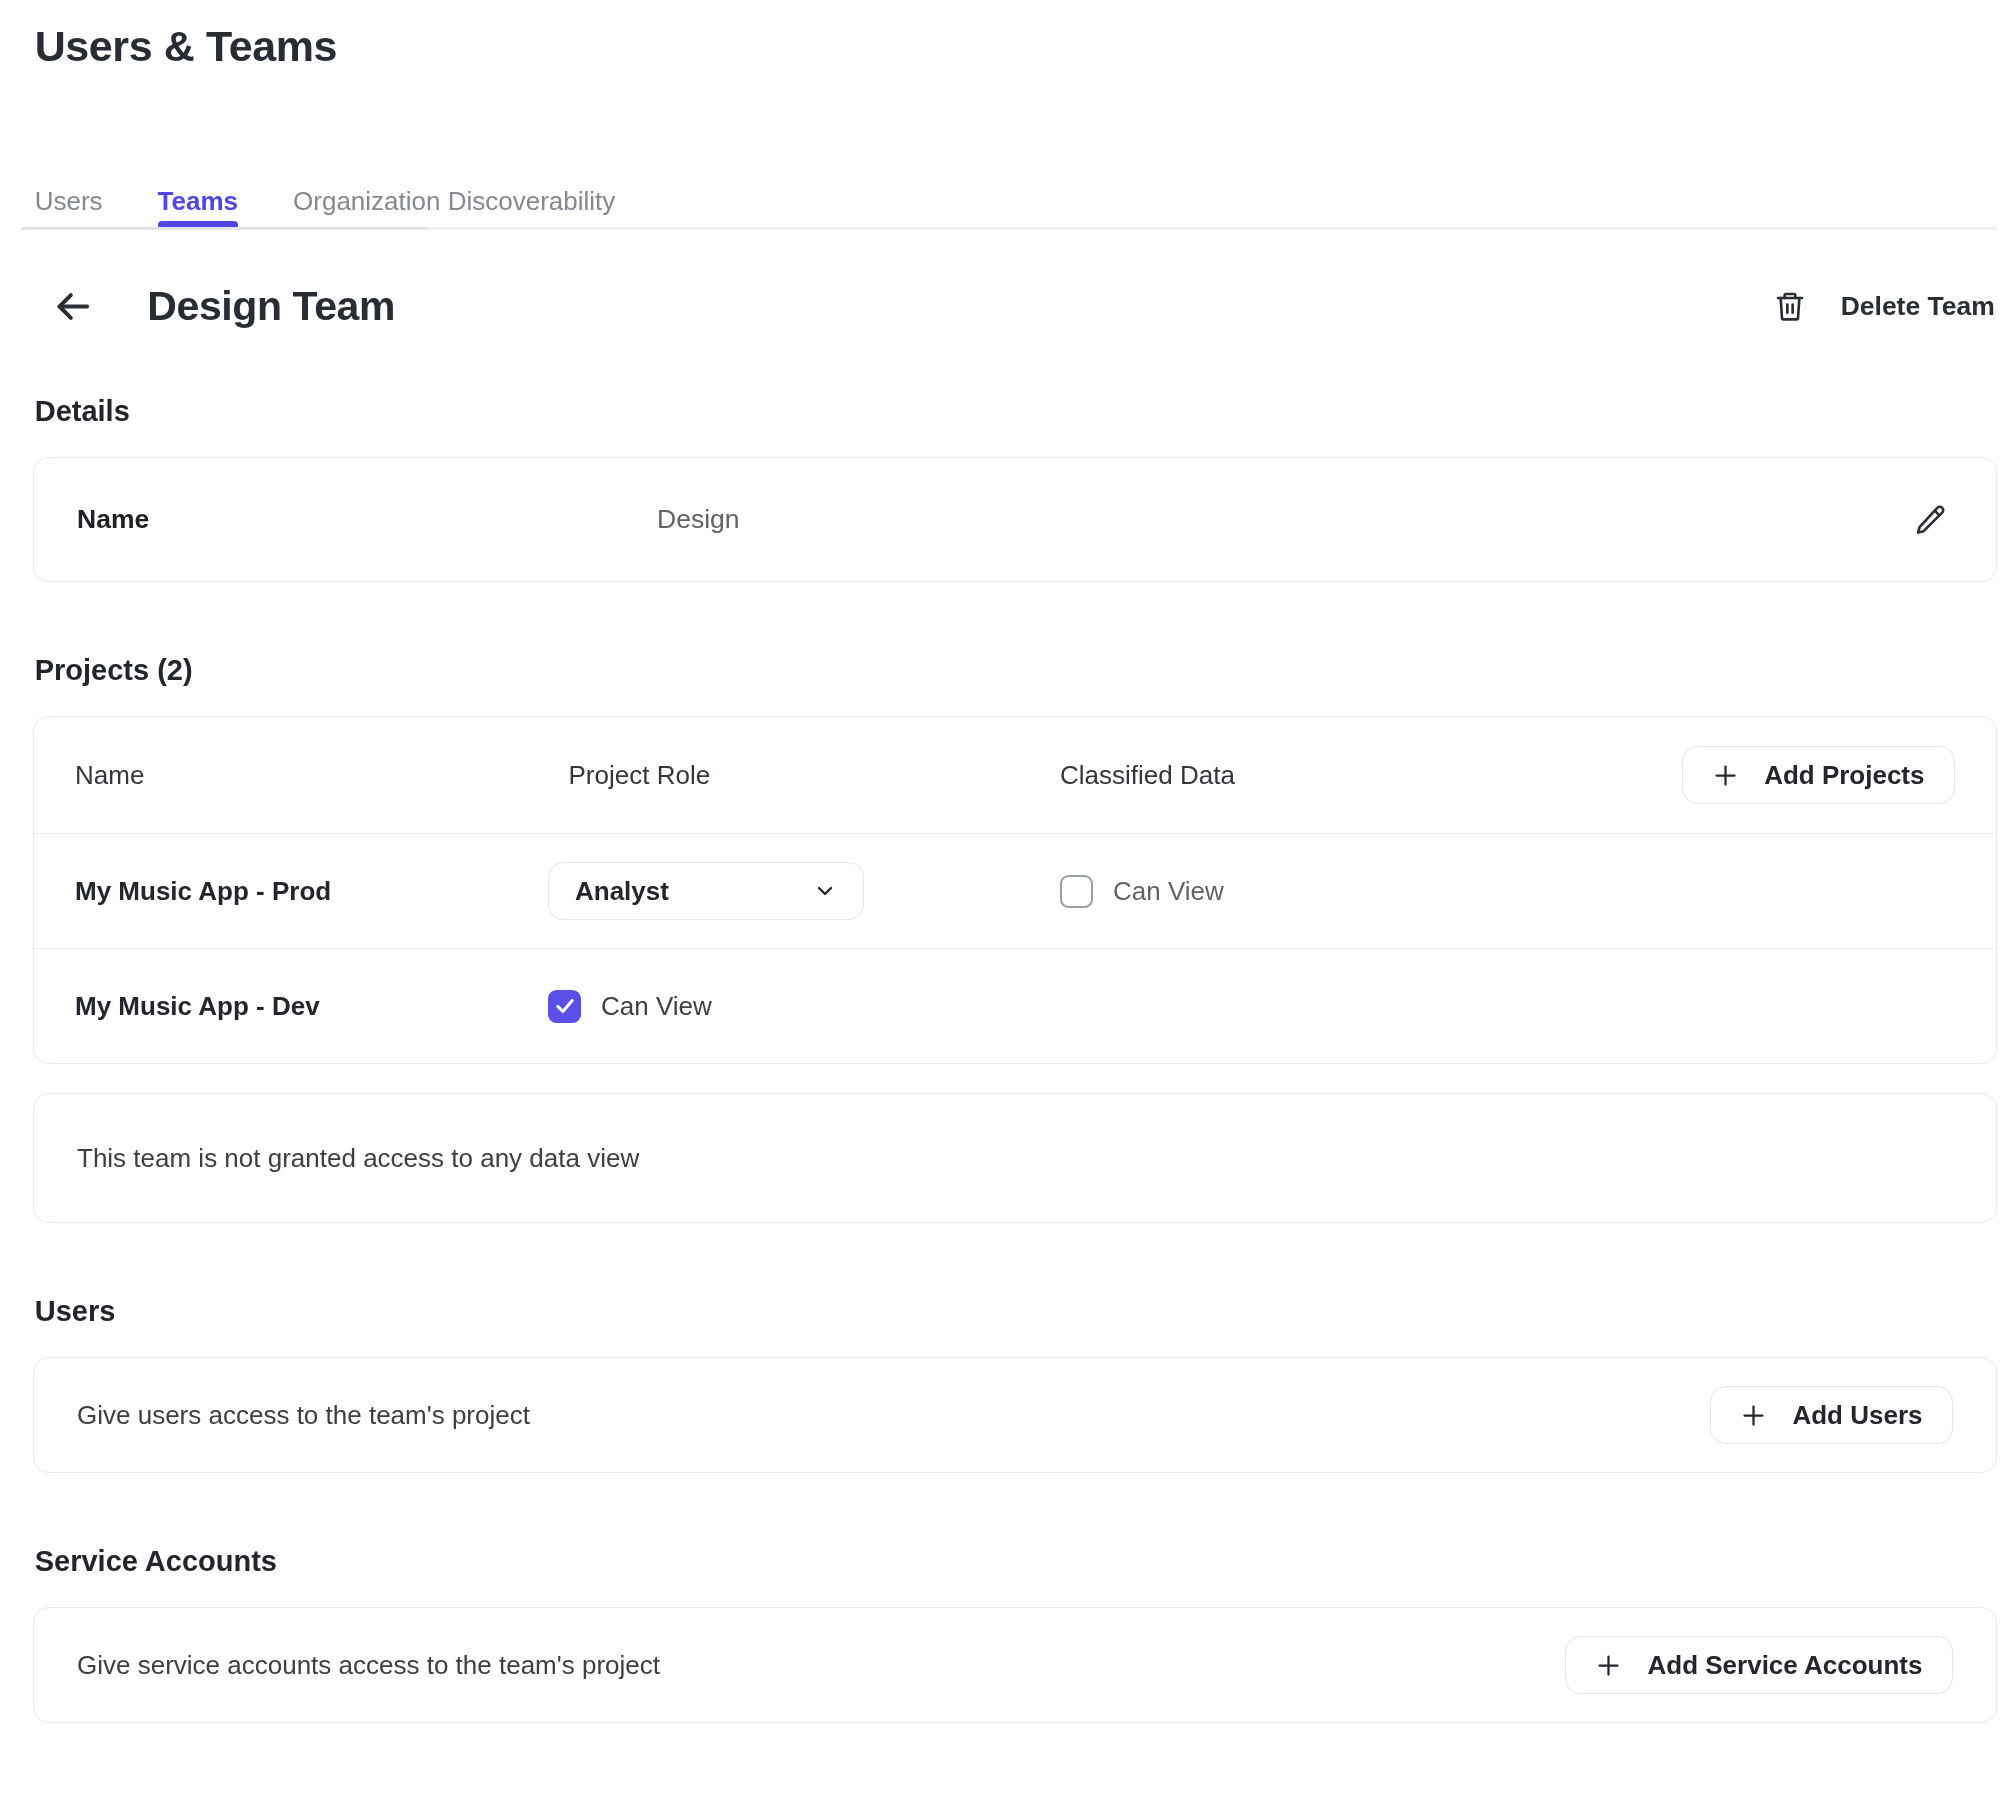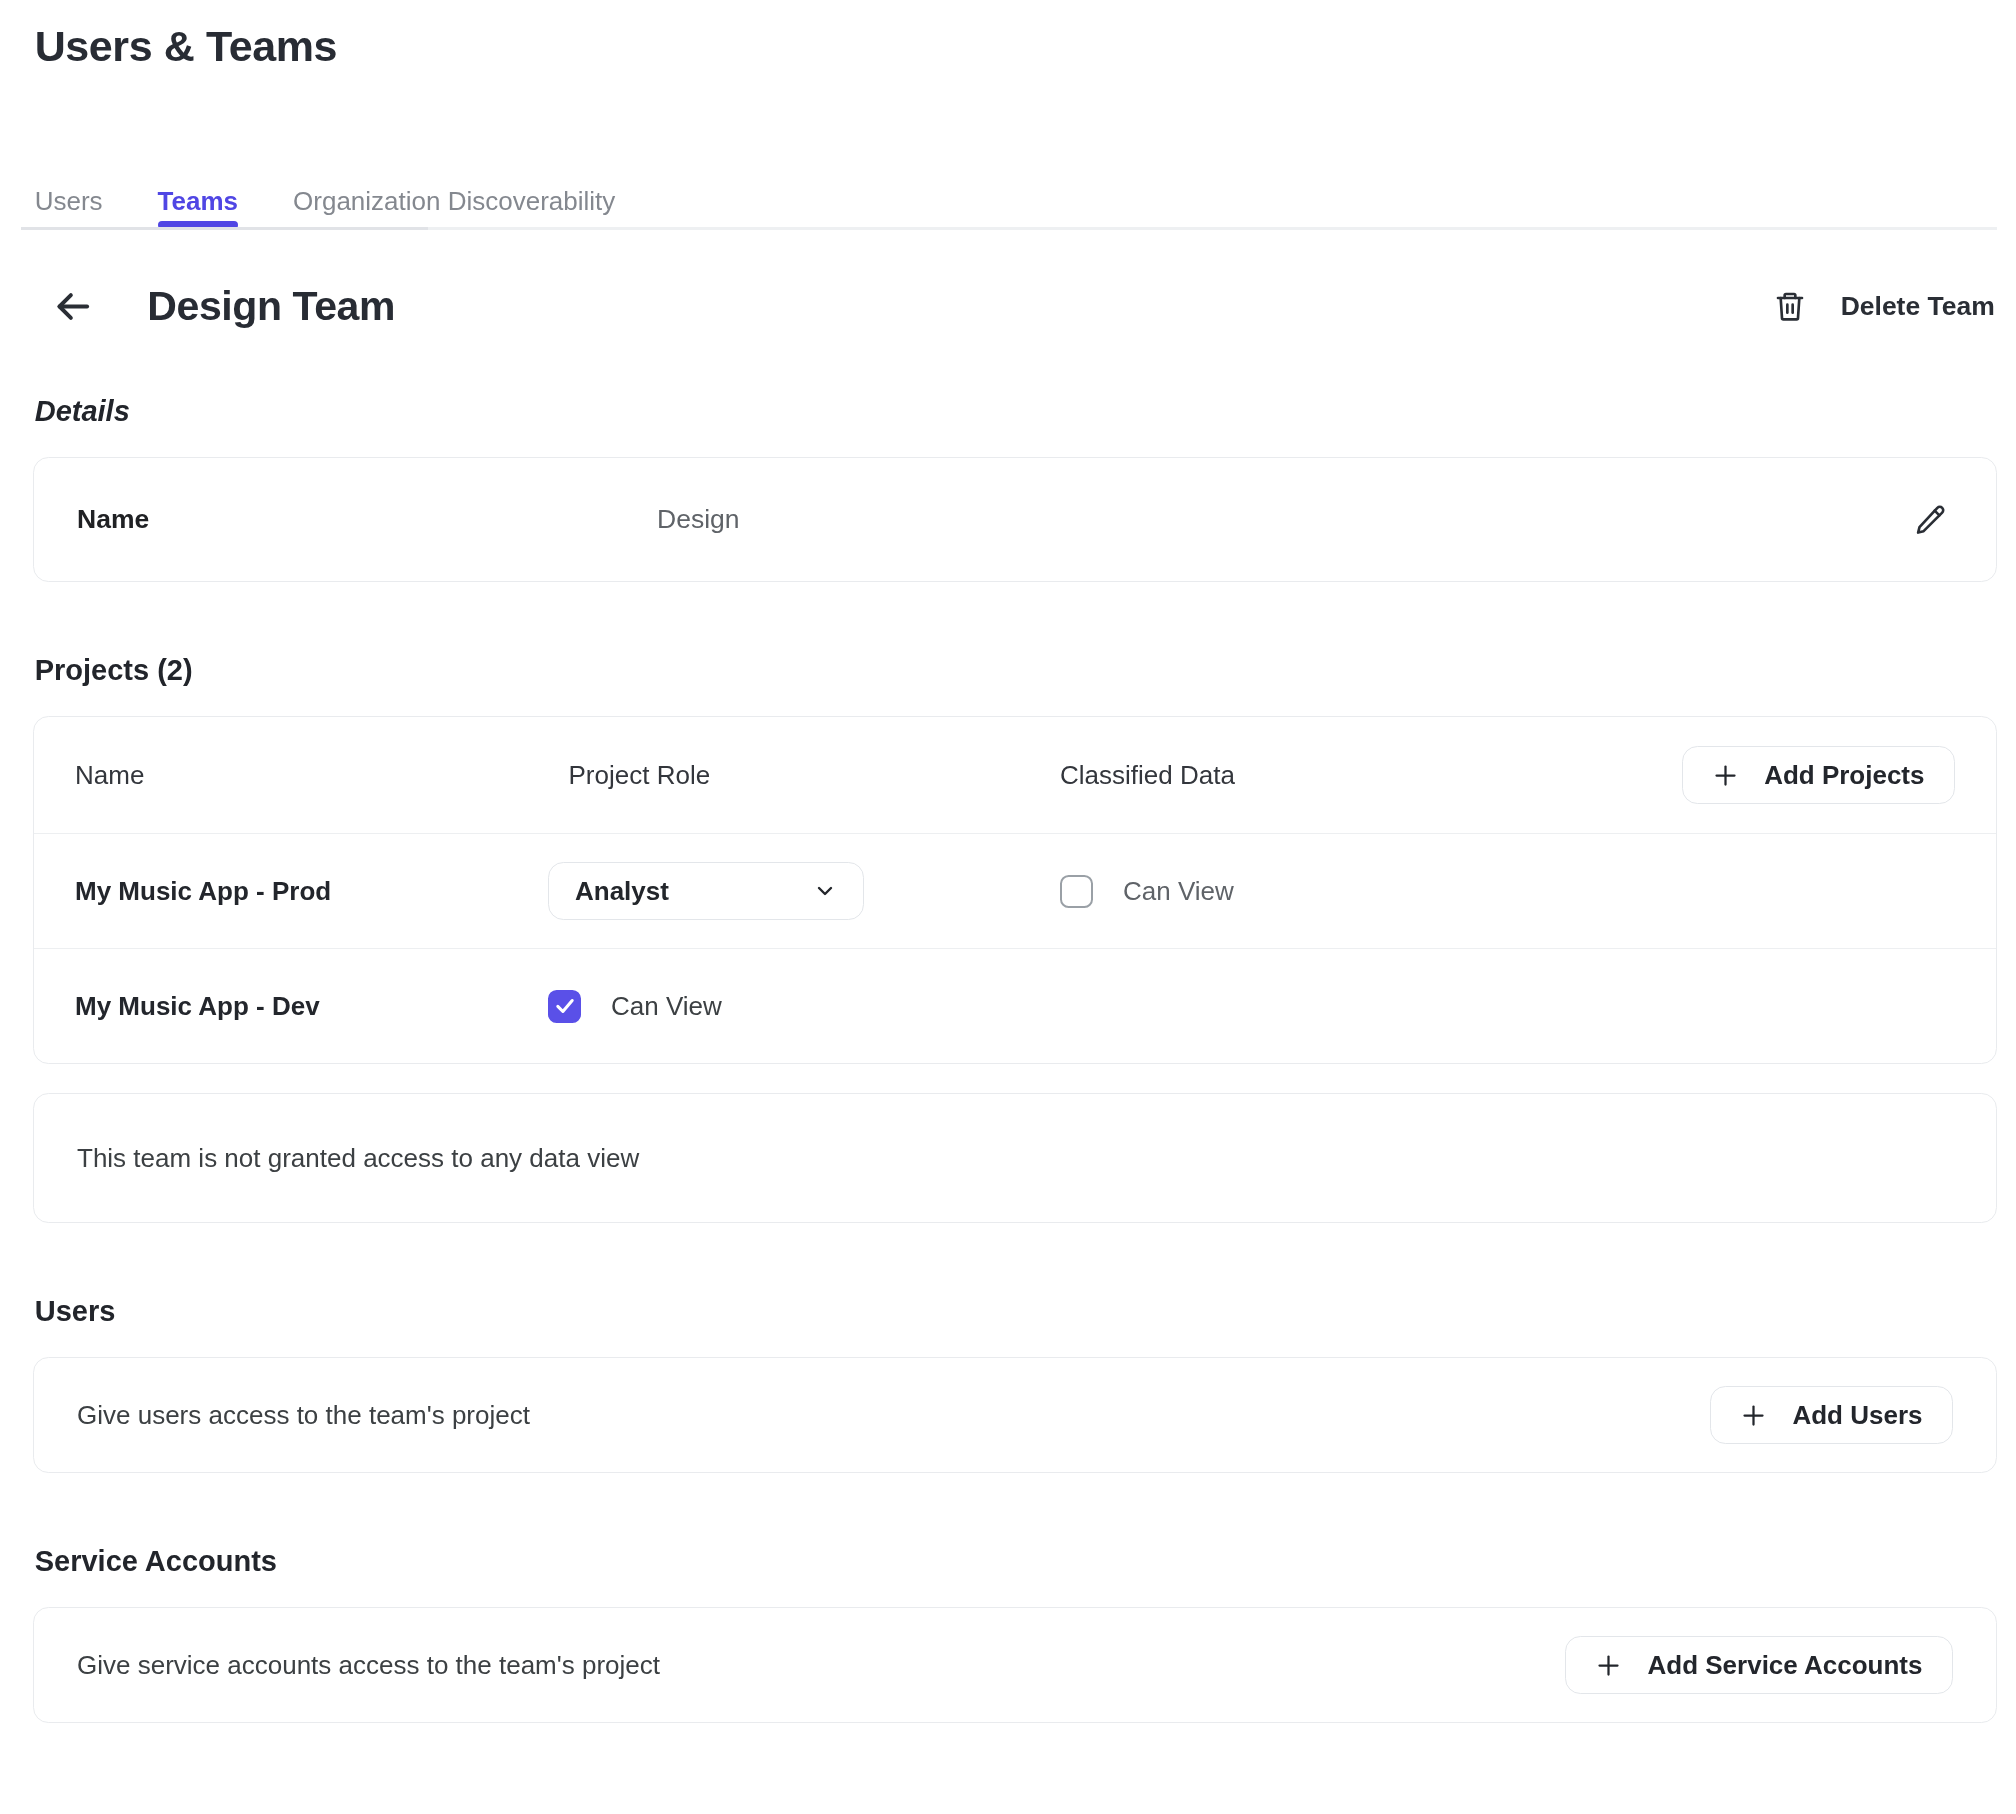--- a/index.html
+++ b/index.html
@@ -44,21 +44,21 @@
   .back-button{border:none;background:none;cursor:pointer;display:flex;align-items:center;padding:6.8px;}
   .team-title{font-size:41px;font-weight:700;color:var(--ink);margin-left:48px;letter-spacing:-0.4px;}
   .delete-team-button{
     margin-left:auto;display:flex;align-items:center;gap:35px;border:none;background:none;cursor:pointer;
     font-family:inherit;font-size:26.5px;font-weight:600;color:#2a2e35;padding:5.1px 1.7px;
   }
 
   
   .section-heading{font-size:29px;font-weight:700;color:#22252b;margin-left:1.7px;}
   .mt-section{margin-top:72px;}
-  .mt-first{margin-top:63px;font-style:italic;}
+  .mt-first{margin-top:63px;}
 
   .card{border:1.7px solid var(--border);border-radius:15.4px;margin-top:29px;background:#fff;}
 
   
   .details-card{display:flex;align-items:center;padding:0 43px;height:125px;}
   .detail-label{font-size:26.5px;font-weight:600;color:#202124;width:580px;}
   .detail-value{font-size:26.5px;color:var(--gray);}
   .icon-button{margin-left:auto;border:none;background:none;cursor:pointer;display:flex;align-items:center;padding:5.1px;}
 
   
@@ -72,21 +72,21 @@
   .col-header.role{padding-left:20.5px;}
   .project-name{font-size:26px;font-weight:700;color:#23262c;}
 
   .select-box{
     display:flex;align-items:center;width:316px;height:58px;padding:0 26px;
     border:1.7px solid var(--border-ctl);border-radius:15.4px;background:#fff;cursor:pointer;
     font-family:inherit;font-size:26px;font-weight:700;color:#23262b;
   }
   .select-box .chevron{margin-left:auto;display:flex;}
 
-  .can-view{display:flex;align-items:center;gap:30px;}
+  .can-view{display:flex;align-items:center;gap:20px;}
   .checkbox{
     width:33px;height:33px;border:2.6px solid #9aa0a6;border-radius:8.6px;background:#fff;
     cursor:pointer;display:flex;align-items:center;justify-content:center;padding:0;
   }
   .can-view .checkbox svg{display:none;}
   .can-view.checked-row .checkbox{background:var(--checkbox);border-color:var(--checkbox);}
   .can-view.checked-row .checkbox svg{display:block;}
   .can-view-label{font-size:26px;color:var(--gray);}
   .can-view.checked-row .can-view-label{color:#3c4043;}
 

